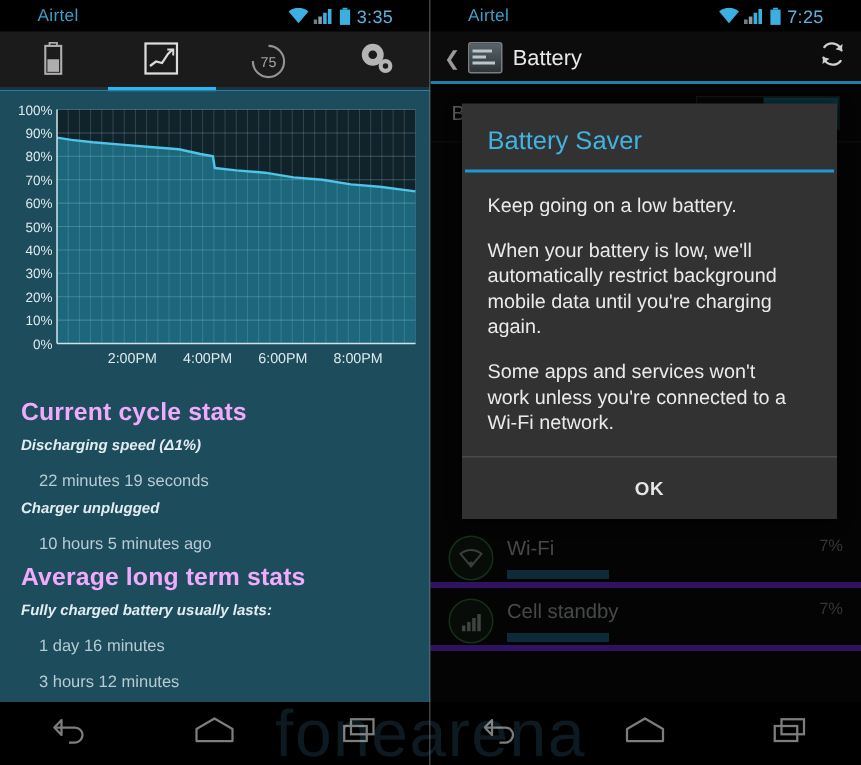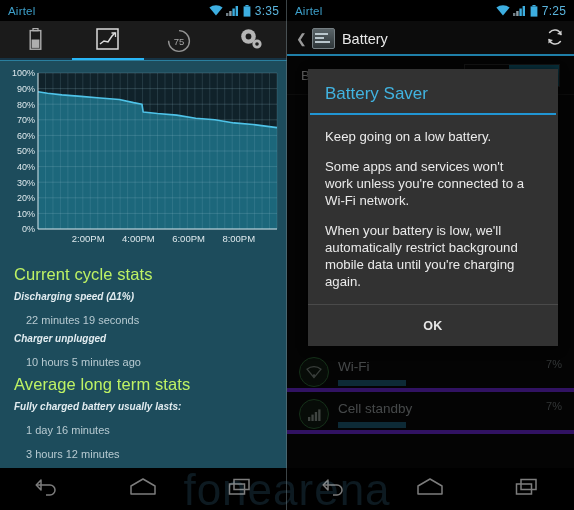--- a/index.html
+++ b/index.html
@@ -6,41 +6,41 @@
   body{width:574px;height:510px;overflow:hidden;font-family:"Liberation Sans",sans-serif;}
   #root{position:relative;width:574px;height:510px;background:#000;}
 
   
   .phone{position:absolute;top:0;width:287px;height:510px;overflow:hidden;}
   .phone.left{left:0;}
   .phone.right{left:287px;}
 
   
   .statusbar{position:relative;height:21px;background:#000;display:flex;align-items:center;
-             padding:0 8px;box-sizing:border-box;}
+             padding:0 25px;box-sizing:border-box;}
   .carrier{color:#3d9fc9;font-size:11.5px;letter-spacing:.2px;}
   .sb-right{margin-left:auto;display:flex;align-items:center;gap:4px;}
   .sb-clock{color:#5ab4dd;font-size:12px;letter-spacing:.2px;}
   .ico-wifi{width:13px;height:11px;position:relative;}
   .ico-wifi svg,.ico-sig svg,.ico-bat svg{display:block;}
 
   
   .tabbar{height:40px;background:#1b1b1b;display:flex;align-items:center;position:relative;}
   .tab{flex:1;display:flex;align-items:center;justify-content:center;height:100%;}
   .tab .glyph{opacity:.85;}
   .tab.sel .glyph{opacity:1;}
   .tab-underline{position:absolute;left:0;bottom:0;height:3px;width:100%;background:#0c7cc0;opacity:.25;}
   .tab-ind{position:absolute;bottom:0;height:3px;background:#29b6f6;
            left:71.75px;width:71.75px;}
   .tab-hair{position:absolute;left:0;bottom:0;width:100%;height:1px;background:#2a7f9e;}
 
   .leftbody{background:#1d4c5c;height:449px;position:relative;}
   .chartwrap{padding:8px 6px 2px 4px;}
   .stats{padding:2px 14px 0 14px;color:#cfdde2;}
-  .stats h2{margin:6px 0 7px 0;font-size:16.5px;font-weight:400;color:#bef264;letter-spacing:.1px;}
+  .stats h2{margin:6px 0 7px 0;font-size:16.5px;font-weight:700;color:#f0abfc;letter-spacing:.1px;}
   .stats .k{font-size:10px;font-weight:bold;color:#e2ecf0;margin:4px 0 3px 0;font-style:italic;}
   .stats .v{font-size:11px;color:#b8cbd2;margin:12px 0 7px 12px;}
 
   
   .actionbar{height:35px;background:#0c0c0c;display:flex;align-items:center;padding:0 9px;
              box-sizing:border-box;position:relative;}
   .ab-back{display:flex;align-items:center;gap:5px;}
   .ab-caret{color:#9a9a9a;font-size:13px;line-height:1;}
   .ab-appicon{width:21px;height:19px;background:linear-gradient(#5a6468,#2d3538);
               border:1px solid #767f83;border-radius:2px;position:relative;overflow:hidden;}
@@ -356,22 +356,22 @@
         </div>
       </div>
 
       <div class="scrim"></div>
 
       <div class="dialog">
         <div class="dlg-title">Battery Saver</div>
         <div class="dlg-rule"></div>
         <div class="dlg-body">
           <p>Keep going on a low battery.</p>
+          <p>When your battery is low, we'll automatically restrict background mobile data until you're charging again.</p>
           <p>Some apps and services won't work unless you're connected to a Wi-Fi network.</p>
-          <p>When your battery is low, we'll automatically restrict background mobile data until you're charging again.</p>
         </div>
         <div class="dlg-sep"></div>
         <div class="dlg-btn">OK</div>
       </div>
 
     </div>
   </div>
 
   <div class="navbar">
     <div class="watermark">fonearena</div>

